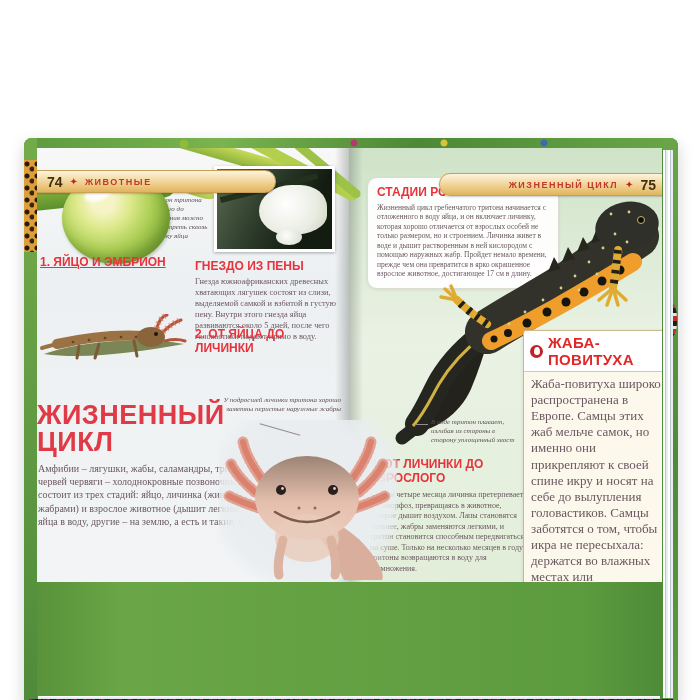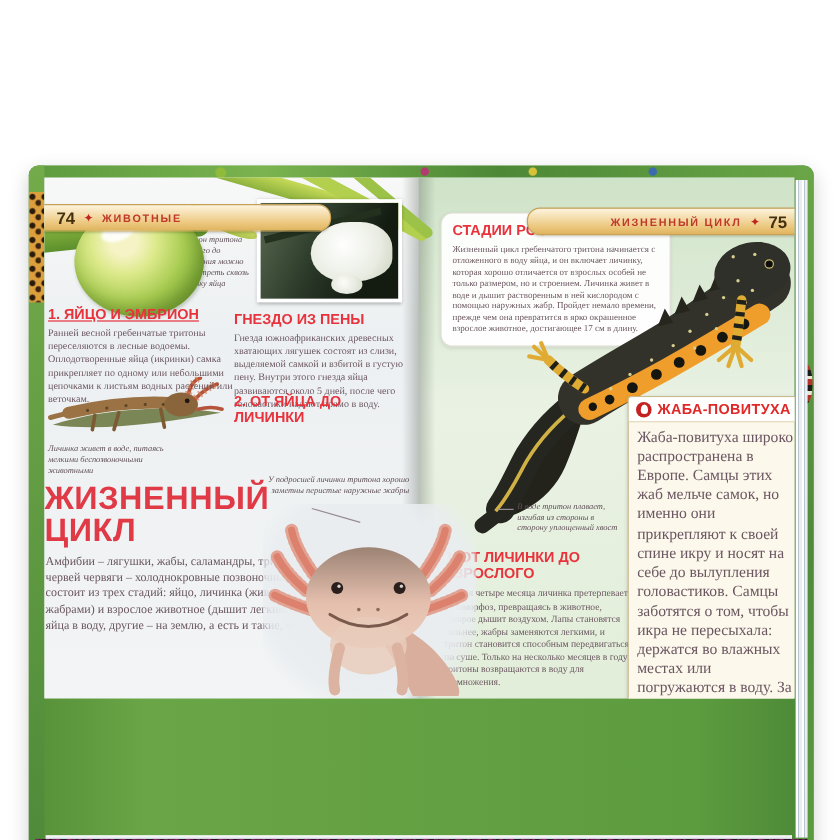--- a/index.html
+++ b/index.html
@@ -73,21 +73,21 @@
     border:1px solid #dcdcd2;border-radius:10px;padding:8px 9px 9px 9px;z-index:2;box-shadow:0 1px 3px rgba(0,0,0,.08);}
   .growth-box .bodytext{font-size:7.5px;line-height:1.27;margin-top:3px;}
 
   
   .sidebar{position:absolute;left:486px;top:182px;width:147px;background:#fcf8ec;
     border:1px solid #c9b98f;border-radius:3px;z-index:6;box-shadow:1px 2px 4px rgba(0,0,0,.18);}
   .sidebar-head{background:#ffffff;border-bottom:1px solid #d8c9a0;display:flex;align-items:center;
     padding:3px 6px;border-radius:3px 3px 0 0;}
   .egg-icon{width:13px;height:13px;border-radius:50%;background:#c42222;margin-right:5px;position:relative;flex:0 0 13px;}
   .egg-icon::after{content:"";position:absolute;left:3.5px;top:2.5px;width:6px;height:8px;border-radius:50% 50% 50% 50%/60% 60% 40% 40%;background:#fff;}
-  .sidebar-title{font-family:"Liberation Sans",sans-serif;font-weight:bold;font-size:12px;color:#e02828;letter-spacing:.3px;}
+  .sidebar-title{font-family:"Liberation Sans",sans-serif;font-weight:bold;font-size:15px;color:#e02828;letter-spacing:.3px;}
   .sidebar-text{padding:4px 7px 2px 7px;color:#6b5761;font-size:13px;line-height:1.24;}
   .sidebar-photo{margin:3px 7px;border:2px solid #ffffff;outline:1px solid #d8d0b8;height:70px;overflow:hidden;}
   .sidebar-caption{color:#5e4e57;font-size:7px;line-height:1.3;text-align:left;padding:2px 8px 5px 8px;}
 
   
   .foam-photo{position:absolute;left:177px;top:18px;width:115px;height:80px;border:3px solid #fff;
     box-shadow:0 1px 3px rgba(0,0,0,.3);z-index:2;
     background:linear-gradient(115deg,#5a6a50,#2a3828 45%,#141c12 75%);}
   .foam-branch{position:absolute;left:2px;top:16px;width:100px;height:6px;background:#23301e;transform:rotate(-14deg);}
   .foam-mass{position:absolute;right:5px;top:16px;width:68px;height:50px;
@@ -153,21 +153,20 @@
 
     <div class="pill pill-right">
       <span class="pill-label">ЖИЗНЕННЫЙ ЦИКЛ</span>
       <span class="compass">✦</span>
       <span class="pagenum">75</span>
     </div>
 
     <div class="abs caption" style="left:109px;top:48px;width:64px;">Эмбрион тритона незадолго до вылупления можно рассмотреть сквозь оболочку яйца</div>
 
     <div class="abs h-red" style="left:3px;top:108px;width:165px;z-index:3;text-decoration:underline;">1. ЯЙЦО И ЭМБРИОН</div>
-    <div class="abs bodytext" style="left:3px;top:124px;width:160px;z-index:3;">Ранней весной гребенчатые тритоны переселяются в лесные водоемы. Оплодотворенные яйца (икринки) самка прикрепляет по одному или небольшими цепочками к листьям водных растений или веточкам.</div>
 
     <div class="abs h-red" style="left:158px;top:112px;width:150px;z-index:3;">ГНЕЗДО ИЗ ПЕНЫ</div>
     <div class="abs bodytext" style="left:158px;top:128px;width:152px;z-index:3;">Гнезда южноафриканских древесных хватающих лягушек состоят из слизи, выделяемой самкой и взбитой в густую пену. Внутри этого гнезда яйца развиваются около 5 дней, после чего головастики падают прямо в воду.</div>
 
     <div class="abs h-red" style="left:158px;top:180px;width:130px;z-index:3;">2. ОТ ЯЙЦА ДО ЛИЧИНКИ</div>
 
     <div class="abs" style="left:2px;top:166px;width:150px;height:56px;z-index:2;">
       <svg width="150" height="56" viewBox="0 0 150 56">
         <path d="M5,40 C40,28 100,22 145,30 C100,38 45,46 5,40 Z" fill="#5d6b2e" opacity=".8"></path>
         <path d="M18,30 C10,32 6,33 3,34" stroke="#9a7244" stroke-width="4" fill="none" stroke-linecap="round"></path>
@@ -177,21 +176,20 @@
         <path d="M118,14 C120,6 124,2 128,1 M124,18 C130,12 136,8 142,6 M126,27 C134,25 140,25 146,27" stroke="#b5543a" stroke-width="3" fill="none" stroke-linecap="round"></path>
         <path d="M118,14 C120,6 124,2 128,1 M124,18 C130,12 136,8 142,6" stroke="#d07a54" stroke-width="6" fill="none" stroke-dasharray="1.5 3" opacity=".7"></path>
         <circle cx="117" cy="20" r="2" fill="#201510"></circle>
         <circle cx="50" cy="26" r="1.3" fill="#5f4526"></circle>
           <circle cx="66" cy="24" r="1.3" fill="#5f4526"></circle>
         <circle cx="82" cy="23" r="1.3" fill="#5f4526"></circle>
           <circle cx="97" cy="23" r="1.3" fill="#5f4526"></circle>
         <circle cx="34" cy="28" r="1.3" fill="#5f4526"></circle>
       </svg>
     </div>
-    <div class="abs caption" style="left:3px;top:222px;width:112px;">Личинка живет в воде, питаясь мелкими беспозвоночными животными</div>
 
     <div class="abs main-title" style="left:0px;top:254px;width:235px;z-index:3;">ЖИЗНЕННЫЙ ЦИКЛ</div>
     <div class="abs bodytext" style="left:1px;top:314px;width:300px;font-size:10px;line-height:1.32;z-index:3;">Амфибии – лягушки, жабы, саламандры, тритоны и похожие на червей червяги – холоднокровные позвоночные. Их жизненный цикл состоит из трех стадий: яйцо, личинка (живет в воде и дышит жабрами) и взрослое животное (дышит легкими). Одни откладывают яйца в воду, другие – на землю, а есть и такие, что носят их на себе.</div>
 
     <div class="abs caption" style="left:186px;top:248px;width:118px;text-align:right;z-index:6;">У подросшей личинки тритона хорошо заметны перистые наружные жабры</div>
     <div class="leader" style="left:222px;top:281px;width:42px;transform:rotate(16deg);"></div>
 
     <div class="axo-wrap">
       <svg width="178" height="162" viewBox="0 0 178 162">
         <defs>

